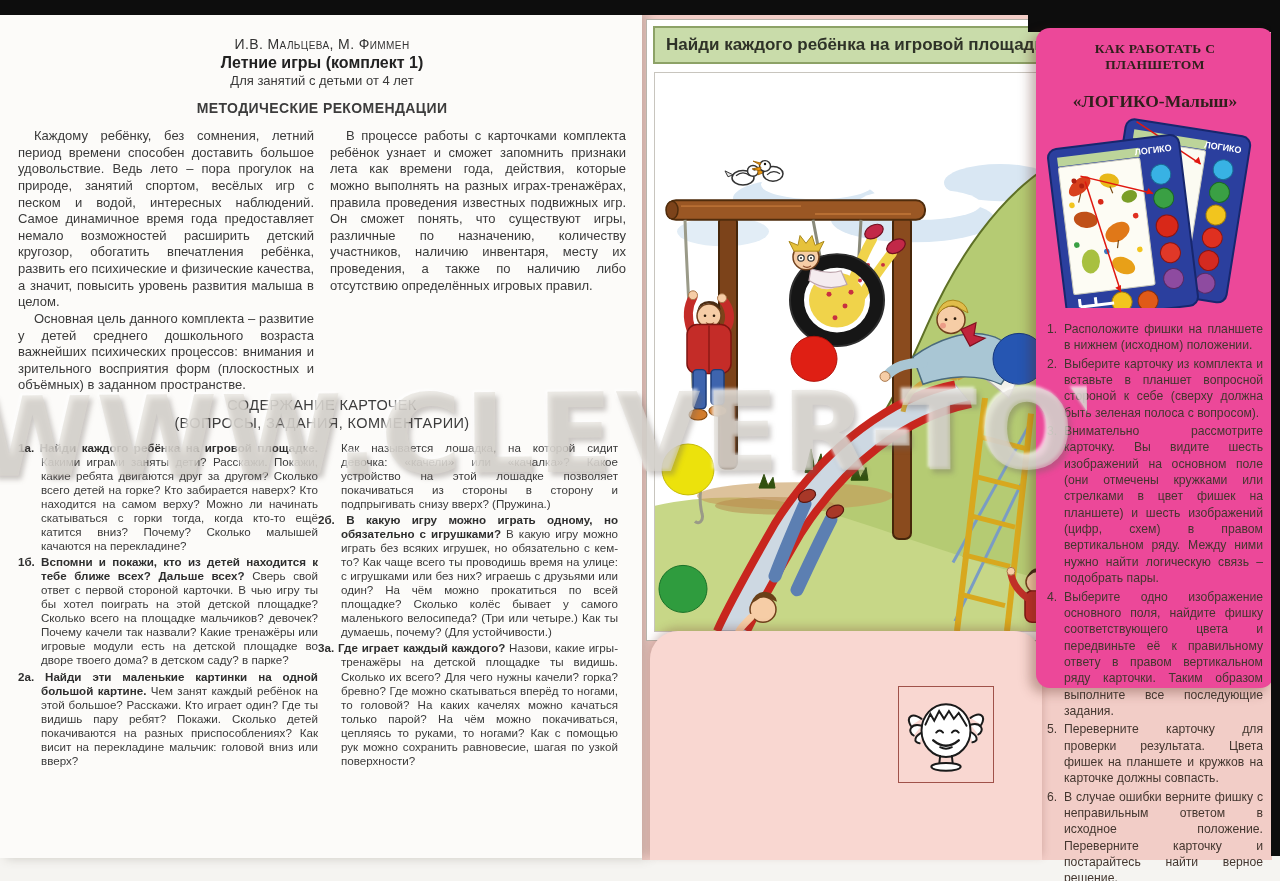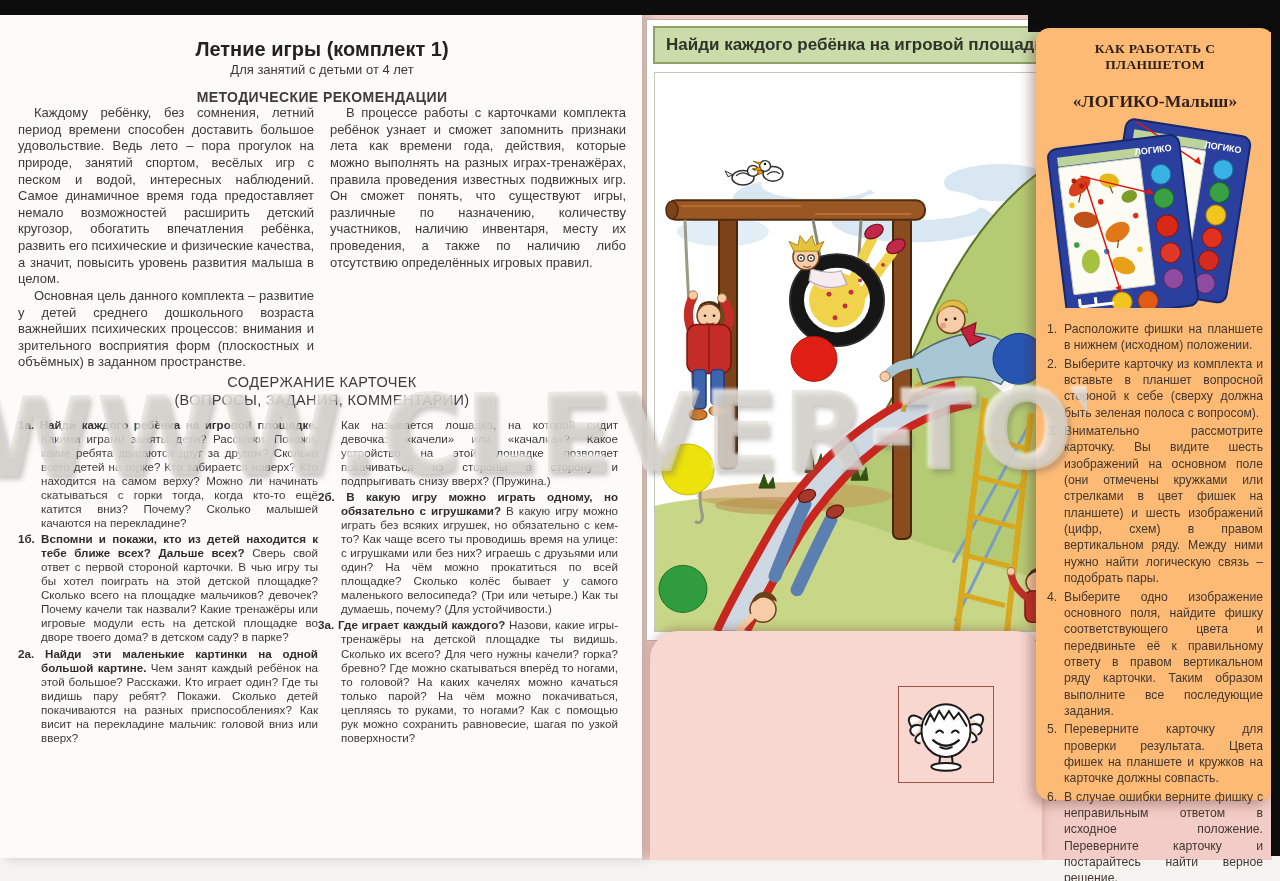--- a/index.html
+++ b/index.html
@@ -10,24 +10,24 @@
   .black-top{position:absolute;left:0;top:0;width:1280px;height:15px;background:#0d0d0d;z-index:8;}
   .black-right{position:absolute;right:0;top:0;width:9px;height:856px;background:#0d0d0d;z-index:8;}
   .black-tr{position:absolute;left:1028px;top:0;width:252px;height:32px;background:#0d0d0d;z-index:3;}
 
   
   .left-page{position:absolute;left:0;top:12px;width:642px;height:846px;background:#fcfbf9;z-index:2;
              box-shadow:6px 0 10px rgba(80,70,60,.25);overflow:hidden;}
   .page-inner{padding:24px 16px 0 18px;color:#3a3a3a;}
   .page-header{text-align:center;}
   .authors{font-size:14px;font-variant:small-caps;letter-spacing:.4px;color:#333;}
-  .book-title{font-size:20px;font-weight:bold;color:#222;margin-top:2px;}
+  .book-title{font-size:16px;font-weight:bold;color:#222;margin-top:2px;}
   .book-subtitle{font-size:13px;margin-top:1px;}
   .method-heading{font-size:14px;font-weight:bold;letter-spacing:.4px;margin-top:12px;color:#3c3c3c;}
-  .intro-row{display:flex;gap:16px;}
+  .intro-row{display:flex;gap:16px;margin-top:12px;}
   .col{width:298px;}
   .col p{margin:0;font-size:13px;line-height:1.28;text-align:justify;text-indent:16px;}
   .contents-heading{text-align:center;margin-top:2px;font-size:14.5px;letter-spacing:.4px;color:#3c3c3c;line-height:1.25;}
   .qa-row{display:flex;margin-top:9px;}
   .qa-col{width:300px;}
   .qa-item{font-size:11.6px;line-height:1.21;text-align:justify;padding-left:23px;text-indent:-23px;margin-bottom:2px;color:#3a3a3a;}
   .qa-num,.qa-q{font-weight:bold;color:#2e2e2e;}
   .qa-cont{font-size:11.6px;line-height:1.21;text-align:justify;padding-left:23px;margin-bottom:2px;color:#3a3a3a;}
 
   
@@ -37,21 +37,21 @@
                   box-sizing:border-box;line-height:33px;font-size:17px;font-weight:bold;color:#2f3328;
                   padding-left:11px;white-space:nowrap;}
   .card-art{position:absolute;left:7px;top:52px;width:394px;height:560px;border:1px solid #c8c5be;box-sizing:border-box;}
   .card-art svg{display:block;width:100%;height:100%;}
 
   .flap{position:absolute;left:650px;top:631px;width:392px;height:229px;background:#f9d7d1;
         border-radius:28px 28px 0 0;z-index:5;box-shadow:0 -4px 9px rgba(120,60,50,.28);}
   .face-box{position:absolute;left:248px;top:55px;width:96px;height:97px;border:1px solid #a0524a;box-sizing:border-box;}
   .face-box svg{display:block;width:100%;height:100%;}
 
-  .panel{position:absolute;left:1036px;top:28px;width:238px;height:772px;background:#fdba74;border-radius:14px;z-index:6;
+  .panel{position:absolute;left:1036px;top:28px;width:238px;height:660px;background:#ec4899;border-radius:14px;z-index:6;
          box-shadow:-6px 5px 12px rgba(90,40,30,.35);box-sizing:border-box;padding:13px 11px 0 11px;}
   .panel-title{text-align:center;font-family:"Liberation Serif",serif;color:#30201c;}
   .panel-title .l1{font-size:13.5px;font-weight:bold;letter-spacing:.3px;}
   .panel-title .l2{font-size:17.5px;font-weight:bold;margin-top:18px;}
   .tablets{width:214px;height:190px;margin:6px auto 0 auto;}
   .steps{margin-top:9px;}
   .step{display:flex;margin-bottom:2px;}
   .step-num{flex:0 0 17px;font-size:12.2px;line-height:1.34;color:#43362f;}
   .step-text{font-size:12.2px;line-height:1.34;text-align:justify;color:#43362f;}
 
@@ -62,20 +62,21 @@
              text-shadow:3px 4px 5px rgba(110,100,95,.35),-2px -2px 3px rgba(255,255,255,.7);}
 </style>
 </head>
 <body>
 
 <div class="photo">
 
   <div class="left-page">
     <div class="page-inner">
       <div class="page-header">
+        <div class="authors">И.В. Мальцева, М. Фиммен</div>
         <div class="book-title">Летние игры (комплект 1)</div>
         <div class="book-subtitle">Для занятий с детьми от 4 лет</div>
         <div class="method-heading">МЕТОДИЧЕСКИЕ РЕКОМЕНДАЦИИ</div>
       </div>
 
       <div class="intro-row">
         <div class="col">
 
         <p>Каждому ребёнку, без сомнения, летний период времени способен доставить большое удовольствие. Ведь лето – пора прогулок на природе, занятий спортом, весёлых игр с песком и водой, интересных наблюдений. Самое динамичное время года предоставляет немало возможностей расширить детский кругозор, обогатить впечатления ребёнка, развить его психические и физические качества, а значит, повысить уровень развития малыша в целом.</p>
             <p>Основная цель данного комплекта – развитие у детей среднего дошкольного возраста важнейших психических процессов: внимания и зрительного восприятия форм (плоскостных и объёмных) в заданном пространстве.</p>

